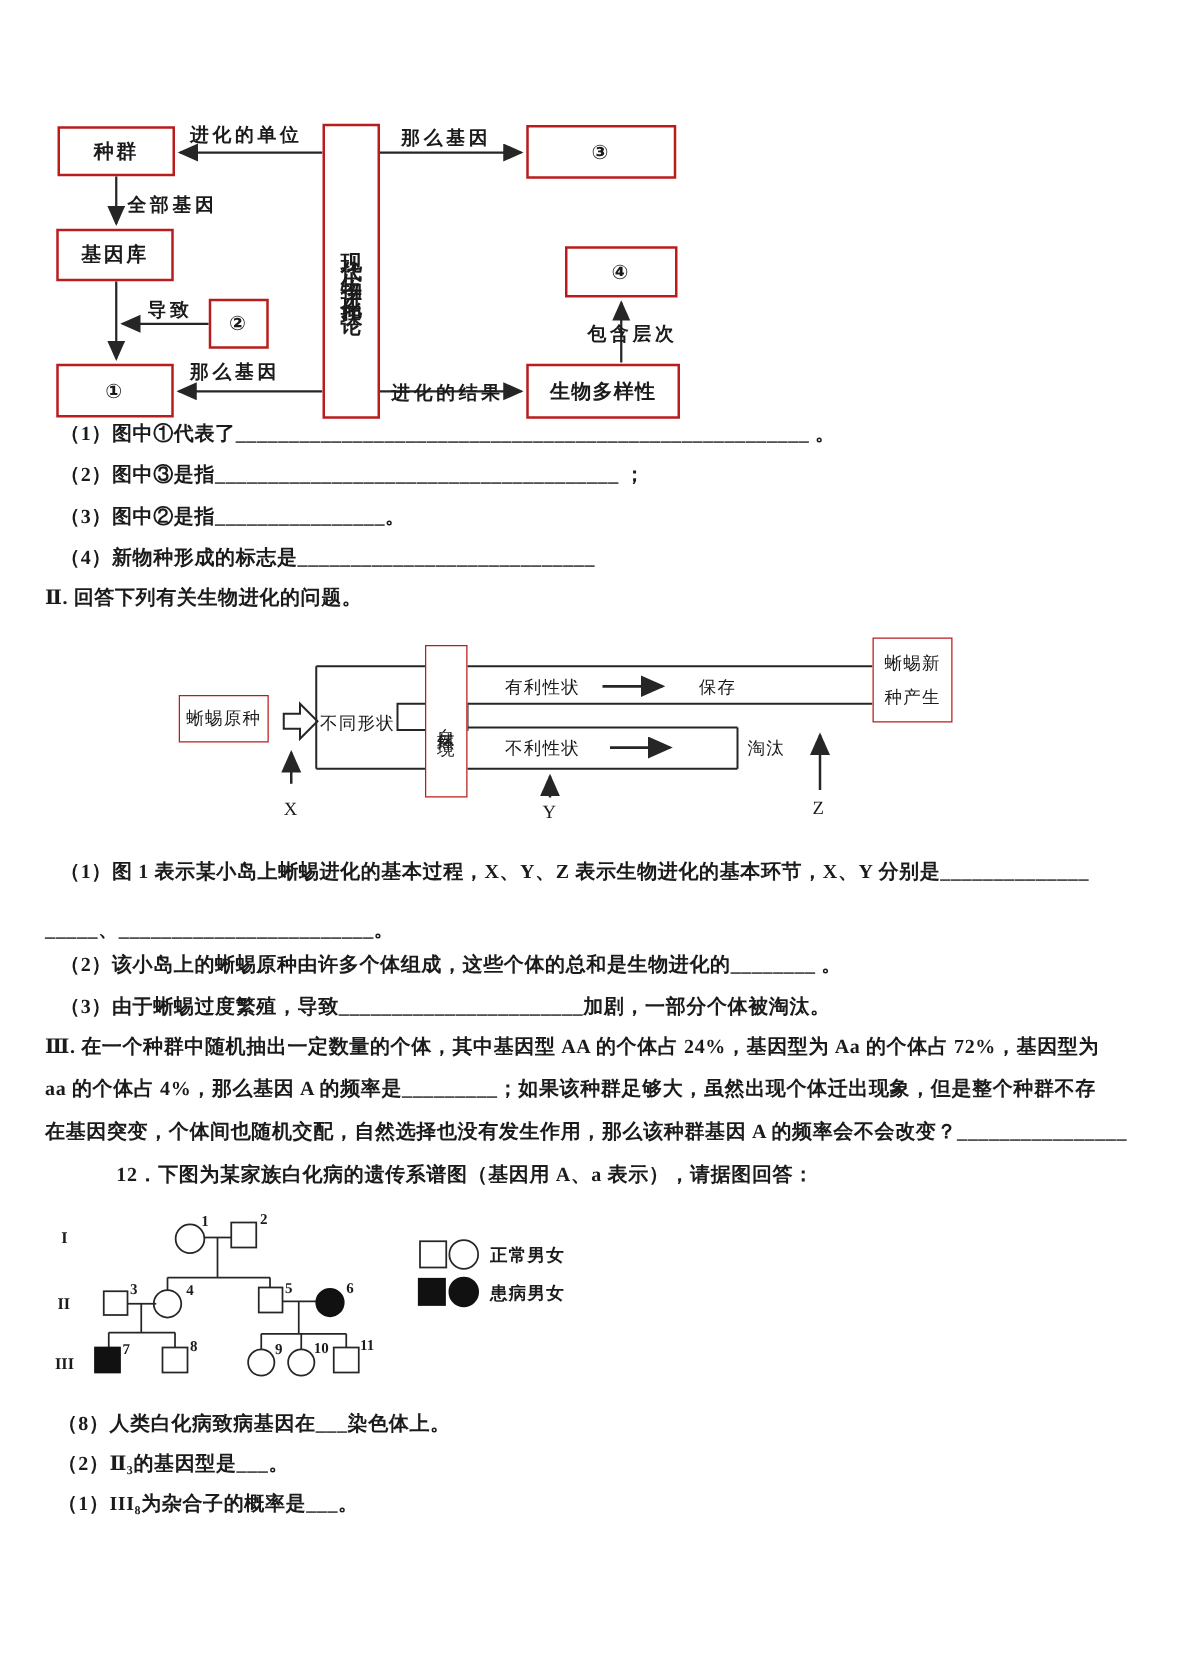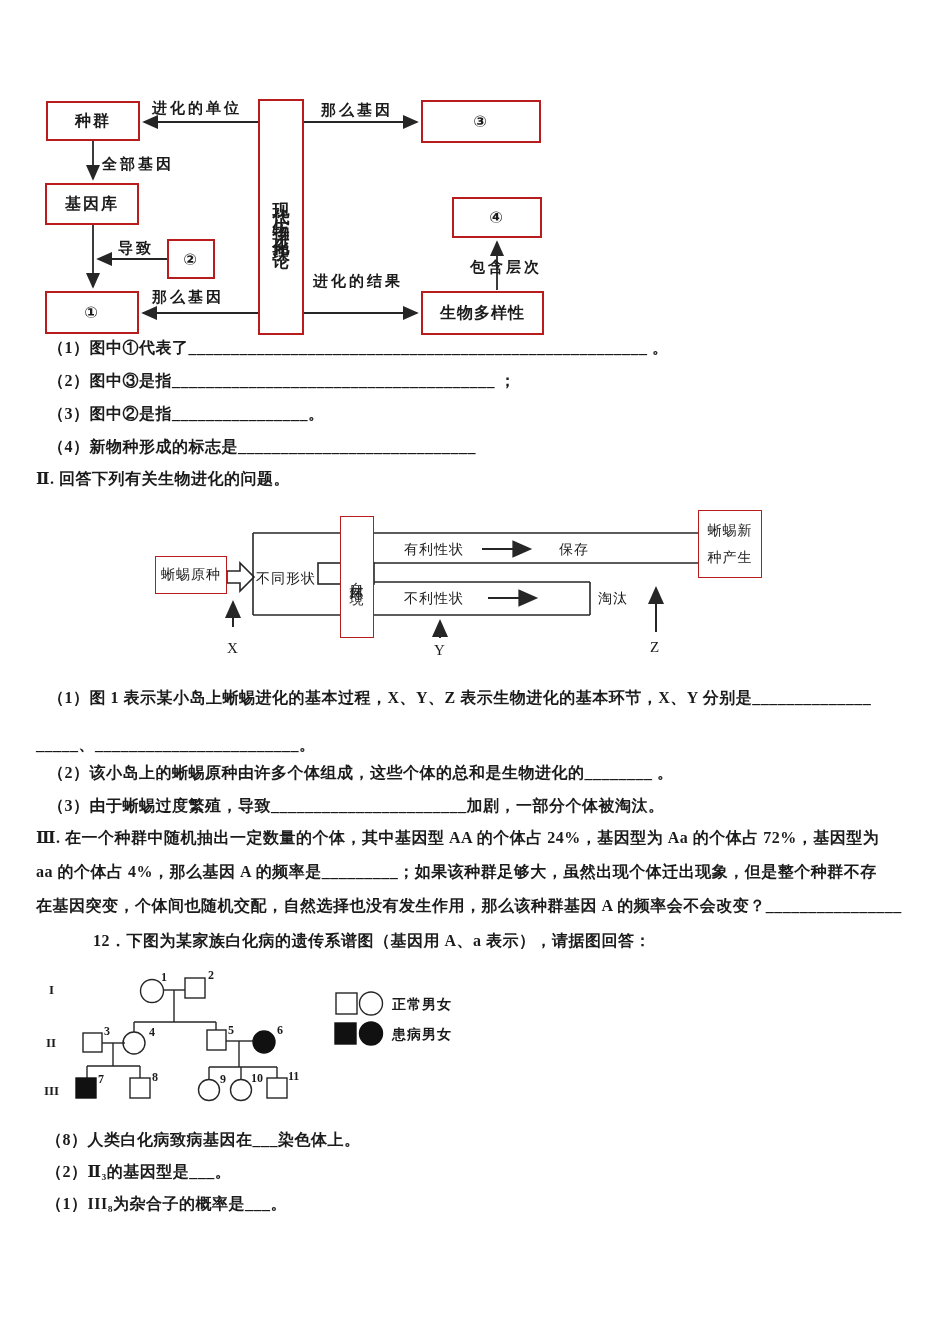--- a/index.html
+++ b/index.html
@@ -106,31 +106,31 @@
 <div class="dbox d1box vert" style="left:258px;top:99px;width:46px;height:236px;font-size:17px;letter-spacing:7px;">现代生物进化理论</div>
 <div class="dbox d1box" style="left:421px;top:100px;width:120px;height:43px;">③</div>
 <div class="dbox d1box" style="left:452px;top:197px;width:90px;height:41px;">④</div>
 <div class="dbox d1box" style="left:421px;top:291px;width:123px;height:44px;letter-spacing:1px;">生物多样性</div>
 
 <div class="d1lab" style="left:152px;top:99px;">进化的单位</div>
 <div class="d1lab" style="left:321px;top:101px;">那么基因</div>
 <div class="d1lab" style="left:102px;top:155px;">全部基因</div>
 <div class="d1lab" style="left:118px;top:239px;">导致</div>
 <div class="d1lab" style="left:152px;top:288px;">那么基因</div>
-<div class="d1lab" style="left:313px;top:272px;">进化的结果</div>
+<div class="d1lab" style="left:313px;top:305px;">进化的结果</div>
 <div class="d1lab" style="left:470px;top:258px;">包含层次</div>
 
 <div class="line" style="left:48px;top:338px;">（1）图中①代表了______________________________________________________ 。</div>
 <div class="line" style="left:48px;top:371px;">（2）图中③是指______________________________________ ；</div>
 <div class="line" style="left:48px;top:404px;">（3）图中②是指________________。</div>
 <div class="line" style="left:48px;top:437px;">（4）新物种形成的标志是____________________________</div>
 
 <div class="line" style="left:36px;top:469px;">Ⅱ. 回答下列有关生物进化的问题。</div>
 
-<div class="dbox d2box" style="left:155px;top:556px;width:72px;height:38px;">蜥蜴原种</div>
+<div class="dbox d2box" style="left:143px;top:556px;width:72px;height:38px;">蜥蜴原种</div>
 <div class="dbox d2box vert" style="left:340px;top:516px;width:34px;height:122px;letter-spacing:3px;">自然环境</div>
 <div class="dbox d2box" style="left:698px;top:510px;width:64px;height:68px;flex-direction:column;line-height:1.9;text-align:right;">
   <span>蜥蜴新</span>
   <span>种产生</span>
 </div>
 
 <div class="d2lab" style="left:256px;top:570px;">不同形状</div>
 <div class="d2lab" style="left:404px;top:541px;">有利性状</div>
 <div class="d2lab" style="left:559px;top:541px;">保存</div>
 <div class="d2lab" style="left:404px;top:590px;">不利性状</div>

